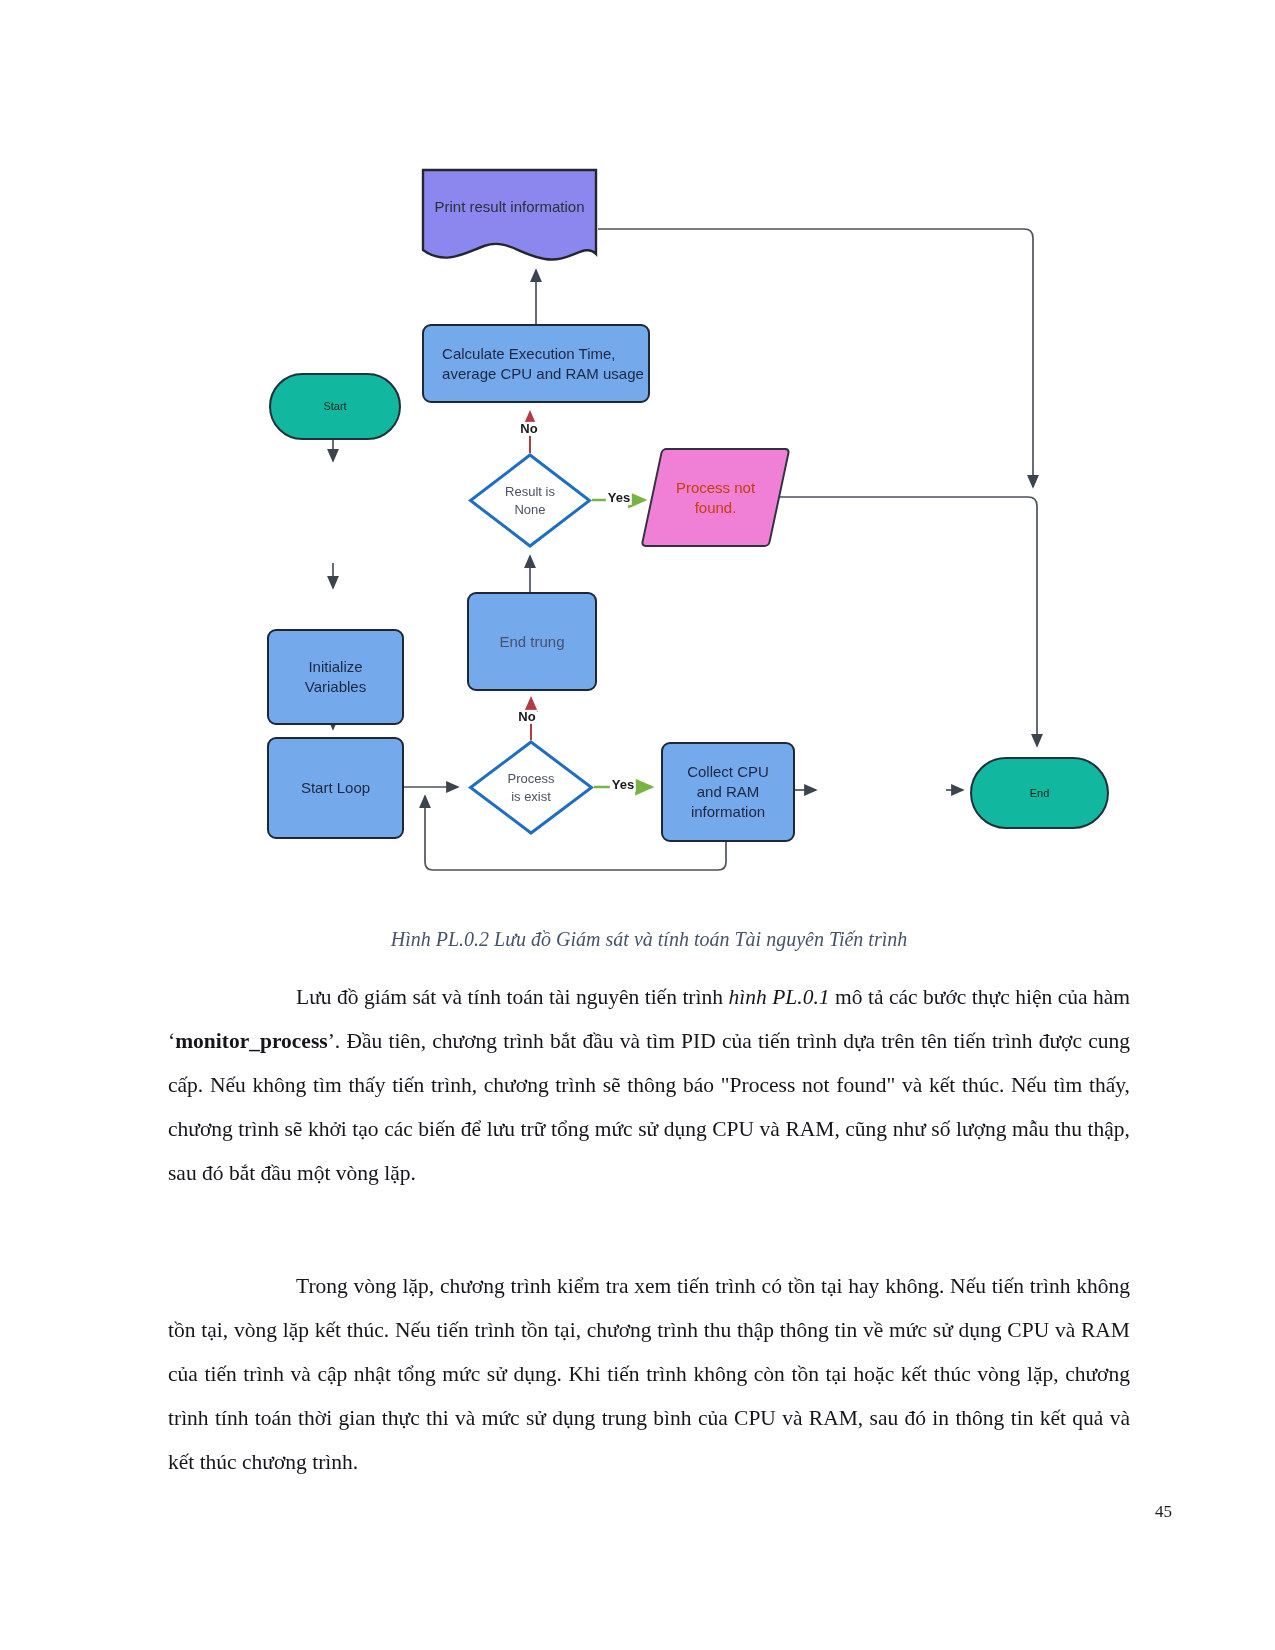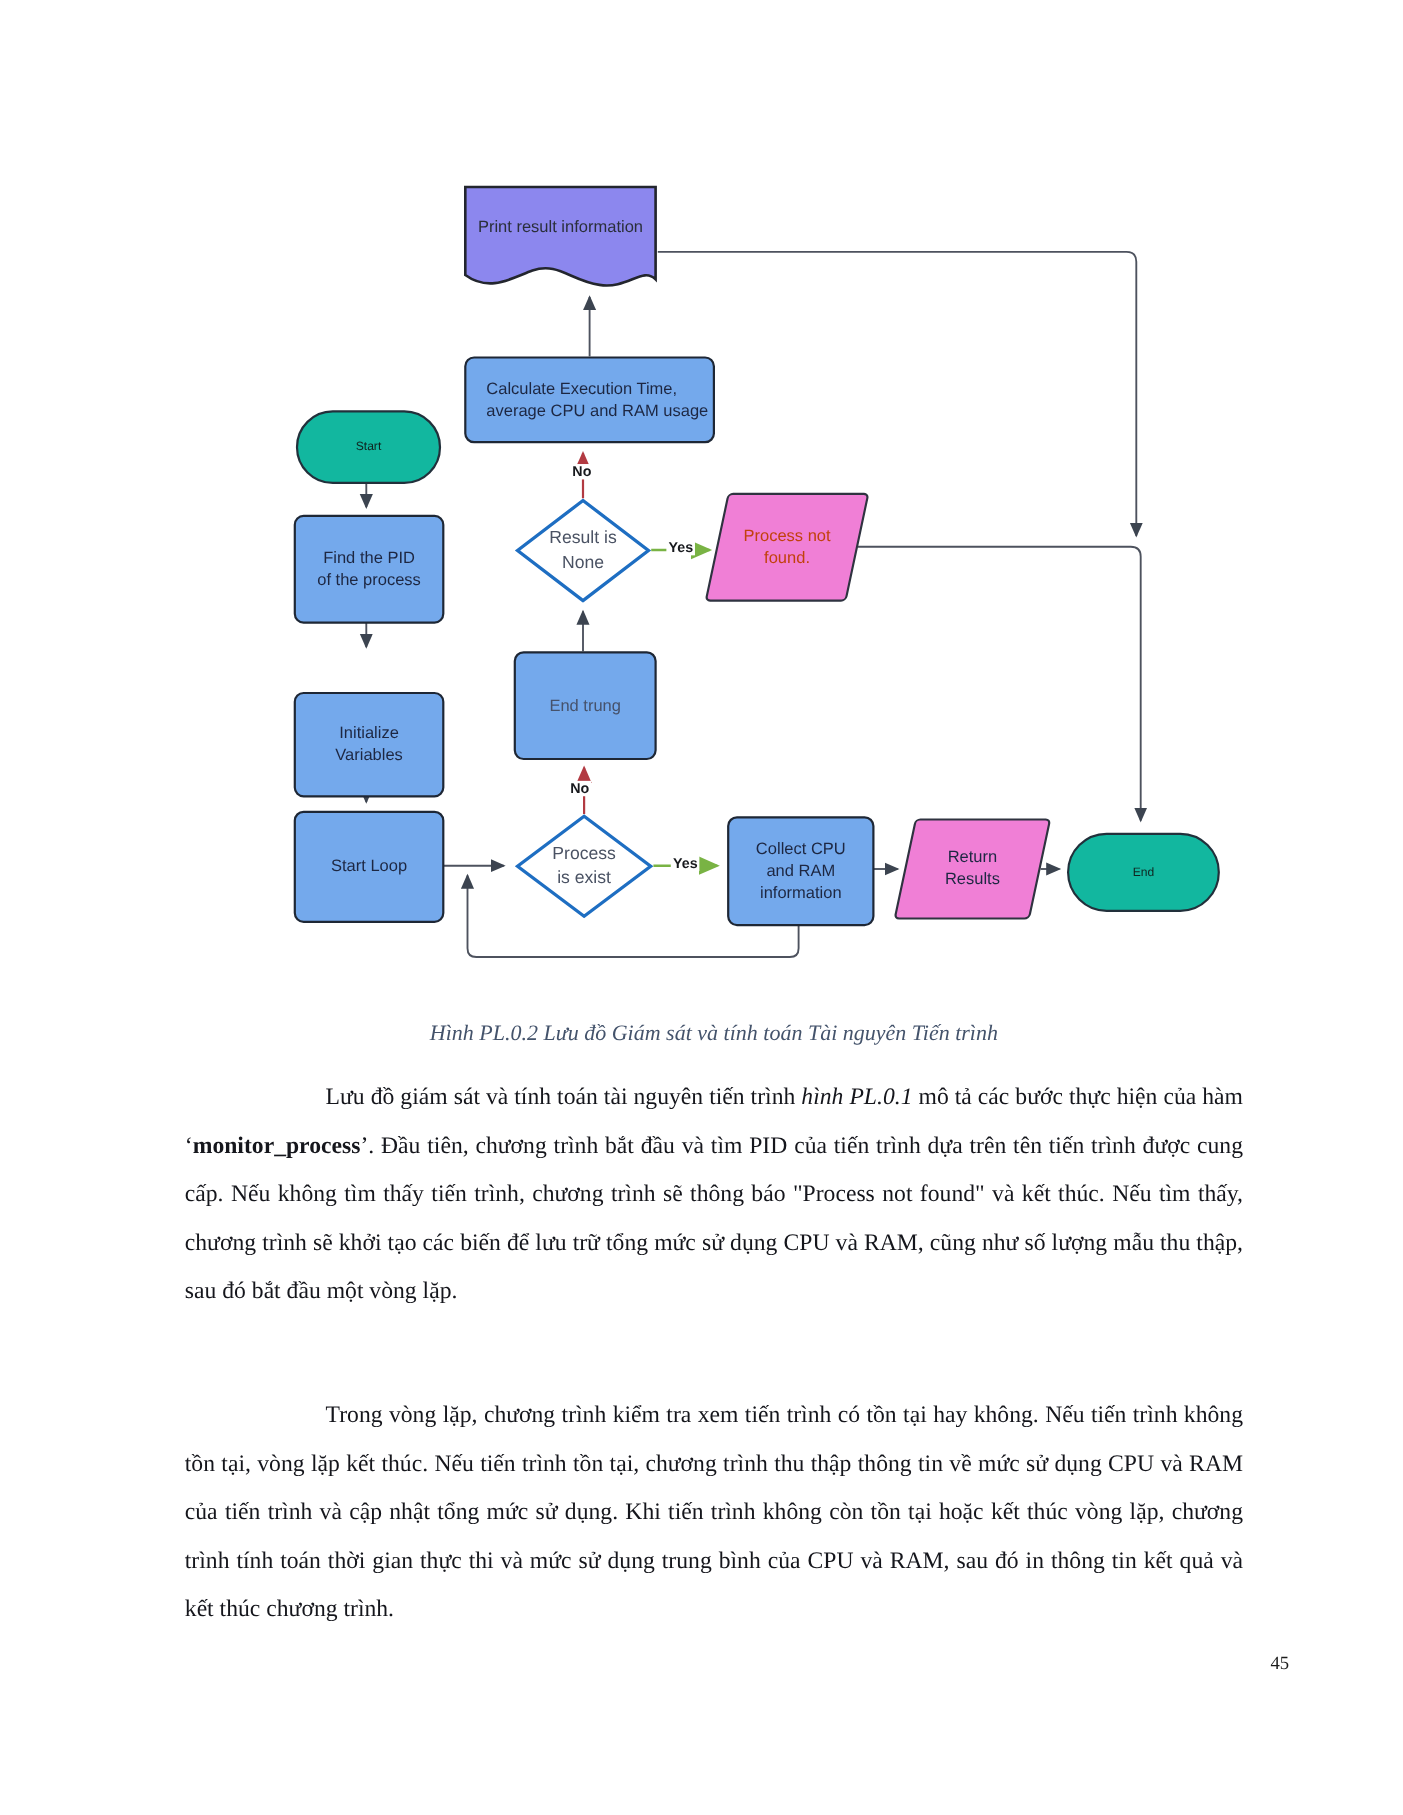--- a/index.html
+++ b/index.html
@@ -14,21 +14,21 @@
   .fc-lines{position:absolute;left:0;top:0;}
   .fc-node{
     position:absolute;display:flex;align-items:center;justify-content:center;
     text-align:center;font-family:"Liberation Sans", sans-serif;
     font-size:15px;line-height:1.32;color:#1d2742;
   }
   .fc-label{position:relative;white-space:pre-line;z-index:2;}
   .proc{background:#74a9ec;border:2px solid #1e2735;border-radius:9px;}
   .term{background:#12b79f;border:2px solid #22303b;border-radius:999px;color:#10241f;font-size:11px;}
   .shape-svg{position:absolute;inset:0;width:100%;height:100%;z-index:1;}
-  .diamond{background:transparent;color:#4a5263;font-size:16px;}
+  .diamond{background:transparent;color:#4a5263;font-size:13px;}
   .docnode{background:transparent;color:#2a2f3a;}
   .skew-wrap{background:transparent;color:#c2410c;}
   .skew-bg{
     position:absolute;inset:0;background:#f07fd6;border:2px solid #2f3340;
     border-radius:5px;transform:skewX(-12deg);z-index:1;
   }
   .gray-text{color:#46526b;}
   .calc-text{text-align:left;}
   .edge-label{
     position:absolute;transform:translate(-50%,-50%);z-index:3;
@@ -102,24 +102,20 @@
 
     <div class="fc-node proc calc-text" style="left:422px;top:324px;width:228px;height:79px;justify-content:center;padding-left:14px;box-sizing:border-box;">
       <span class="fc-label">Calculate Execution Time,
 average CPU and RAM usage</span>
     </div>
 
     <div class="fc-node term" style="left:269px;top:373px;width:128px;height:63px;">
       <span class="fc-label">Start</span>
     </div>
 
-    <div class="fc-node proc" style="left:267px;top:468px;width:133px;height:95px;">
-      <span class="fc-label">Find the PID
-of the process</span>
-    </div>
 
     <div class="fc-node diamond" style="left:468px;top:453px;width:124px;height:95px;">
       <svg class="shape-svg" viewBox="0 0 124 95" preserveAspectRatio="none">
         <polygon points="62,2 121.5,47.5 62,93 2.5,47.5" fill="#ffffff" stroke="#1e6ec2" stroke-width="3"></polygon>
       </svg>
       <span class="fc-label">Result is
 None</span>
     </div>
 
     <div class="fc-node skew-wrap" style="left:651px;top:448px;width:129px;height:99px;">
@@ -148,25 +144,20 @@
       <span class="fc-label">Process
 is exist</span>
     </div>
 
     <div class="fc-node proc" style="left:661px;top:742px;width:130px;height:96px;">
       <span class="fc-label">Collect CPU
 and RAM
 information</span>
     </div>
 
-    <div class="fc-node skew-wrap" style="left:822px;top:744px;width:124px;height:92px;color:#1d2742;">
-      <span class="skew-bg"></span>
-      <span class="fc-label">Return
-Results</span>
-    </div>
 
     <div class="fc-node term" style="left:970px;top:757px;width:135px;height:68px;">
       <span class="fc-label">End</span>
     </div>
 
     <span class="edge-label" style="left:529px;top:429px;">No</span>
     <span class="edge-label" style="left:619px;top:498px;">Yes</span>
     <span class="edge-label" style="left:527px;top:717px;">No</span>
     <span class="edge-label" style="left:623px;top:785px;">Yes</span>
   </div>

